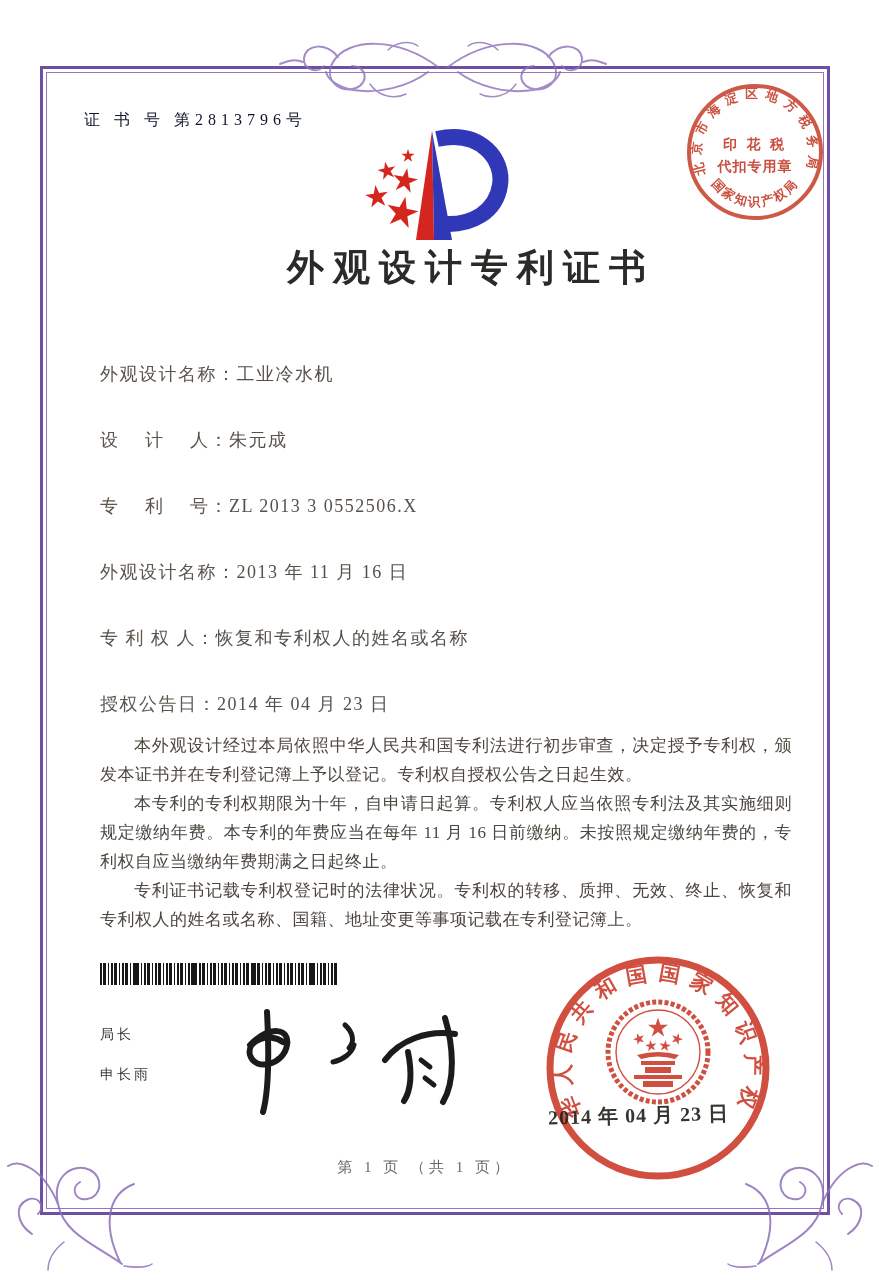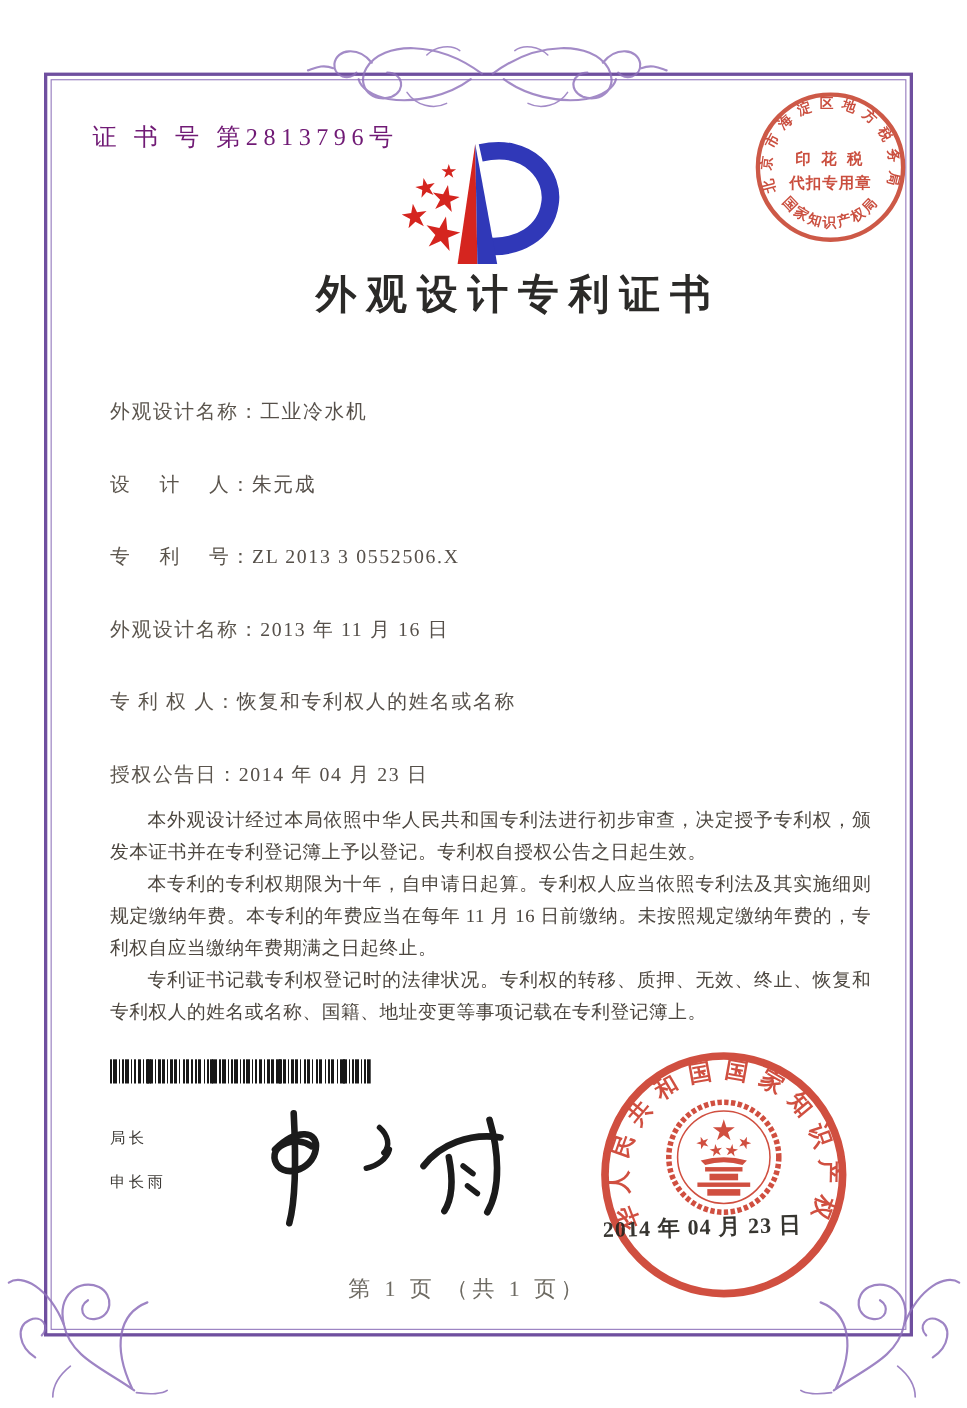--- a/index.html
+++ b/index.html
@@ -14,22 +14,22 @@
   .frame-outer{
     left:40px;top:66px;width:790px;height:1149px;
     border:3px solid #6f4f9f;box-sizing:border-box;
   }
   .frame-inner{
     position:absolute;left:3px;top:3px;right:3px;bottom:3px;
     border:1px solid #9378bd;
   }
 
   .cert-no{
-    left:84px;top:110px;font-size:22px;letter-spacing:5px;
-    color:#701a75;
+    left:84px;top:110px;font-size:16px;letter-spacing:5px;
+    color:#0f172a;
   }
 
   .title{
     left:40px;top:243px;width:862px;text-align:center;
     font-size:37px;font-weight:600;letter-spacing:9px;color:#2b2a28;
   }
 
   .field-row{left:100px;font-size:18px;color:#5b554d;letter-spacing:1.5px;}
   .field-row .val{color:#56504a;}
 
@@ -44,21 +44,21 @@
     background-image:
       repeating-linear-gradient(90deg,transparent 0 34px,#171717 34px 37px,transparent 37px 59px),
       repeating-linear-gradient(90deg,#171717 0 2px,transparent 2px 3px,#171717 3px 6px,transparent 6px 8px,#171717 8px 9px,transparent 9px 11px);
   }
 
   .signer{left:100px;font-size:14px;color:#3d3a36;letter-spacing:3px;
     font-family:"Liberation Sans","DejaVu Sans",sans-serif;}
 
   .footer{
     left:40px;top:1158px;width:770px;text-align:center;
-    font-size:20px;color:#6d6a62;letter-spacing:4px;
+    font-size:15px;color:#6d6a62;letter-spacing:4px;
   }
 
   .date-stamp{
     left:548px;top:1102px;width:200px;font-size:20px;font-weight:600;
     color:#26241f;letter-spacing:1px;transform:rotate(-1.5deg);opacity:.92;
     font-family:"Liberation Serif","DejaVu Serif",serif;
   }
 
   svg text{font-family:"Liberation Serif","DejaVu Serif",serif;}
 </style>

